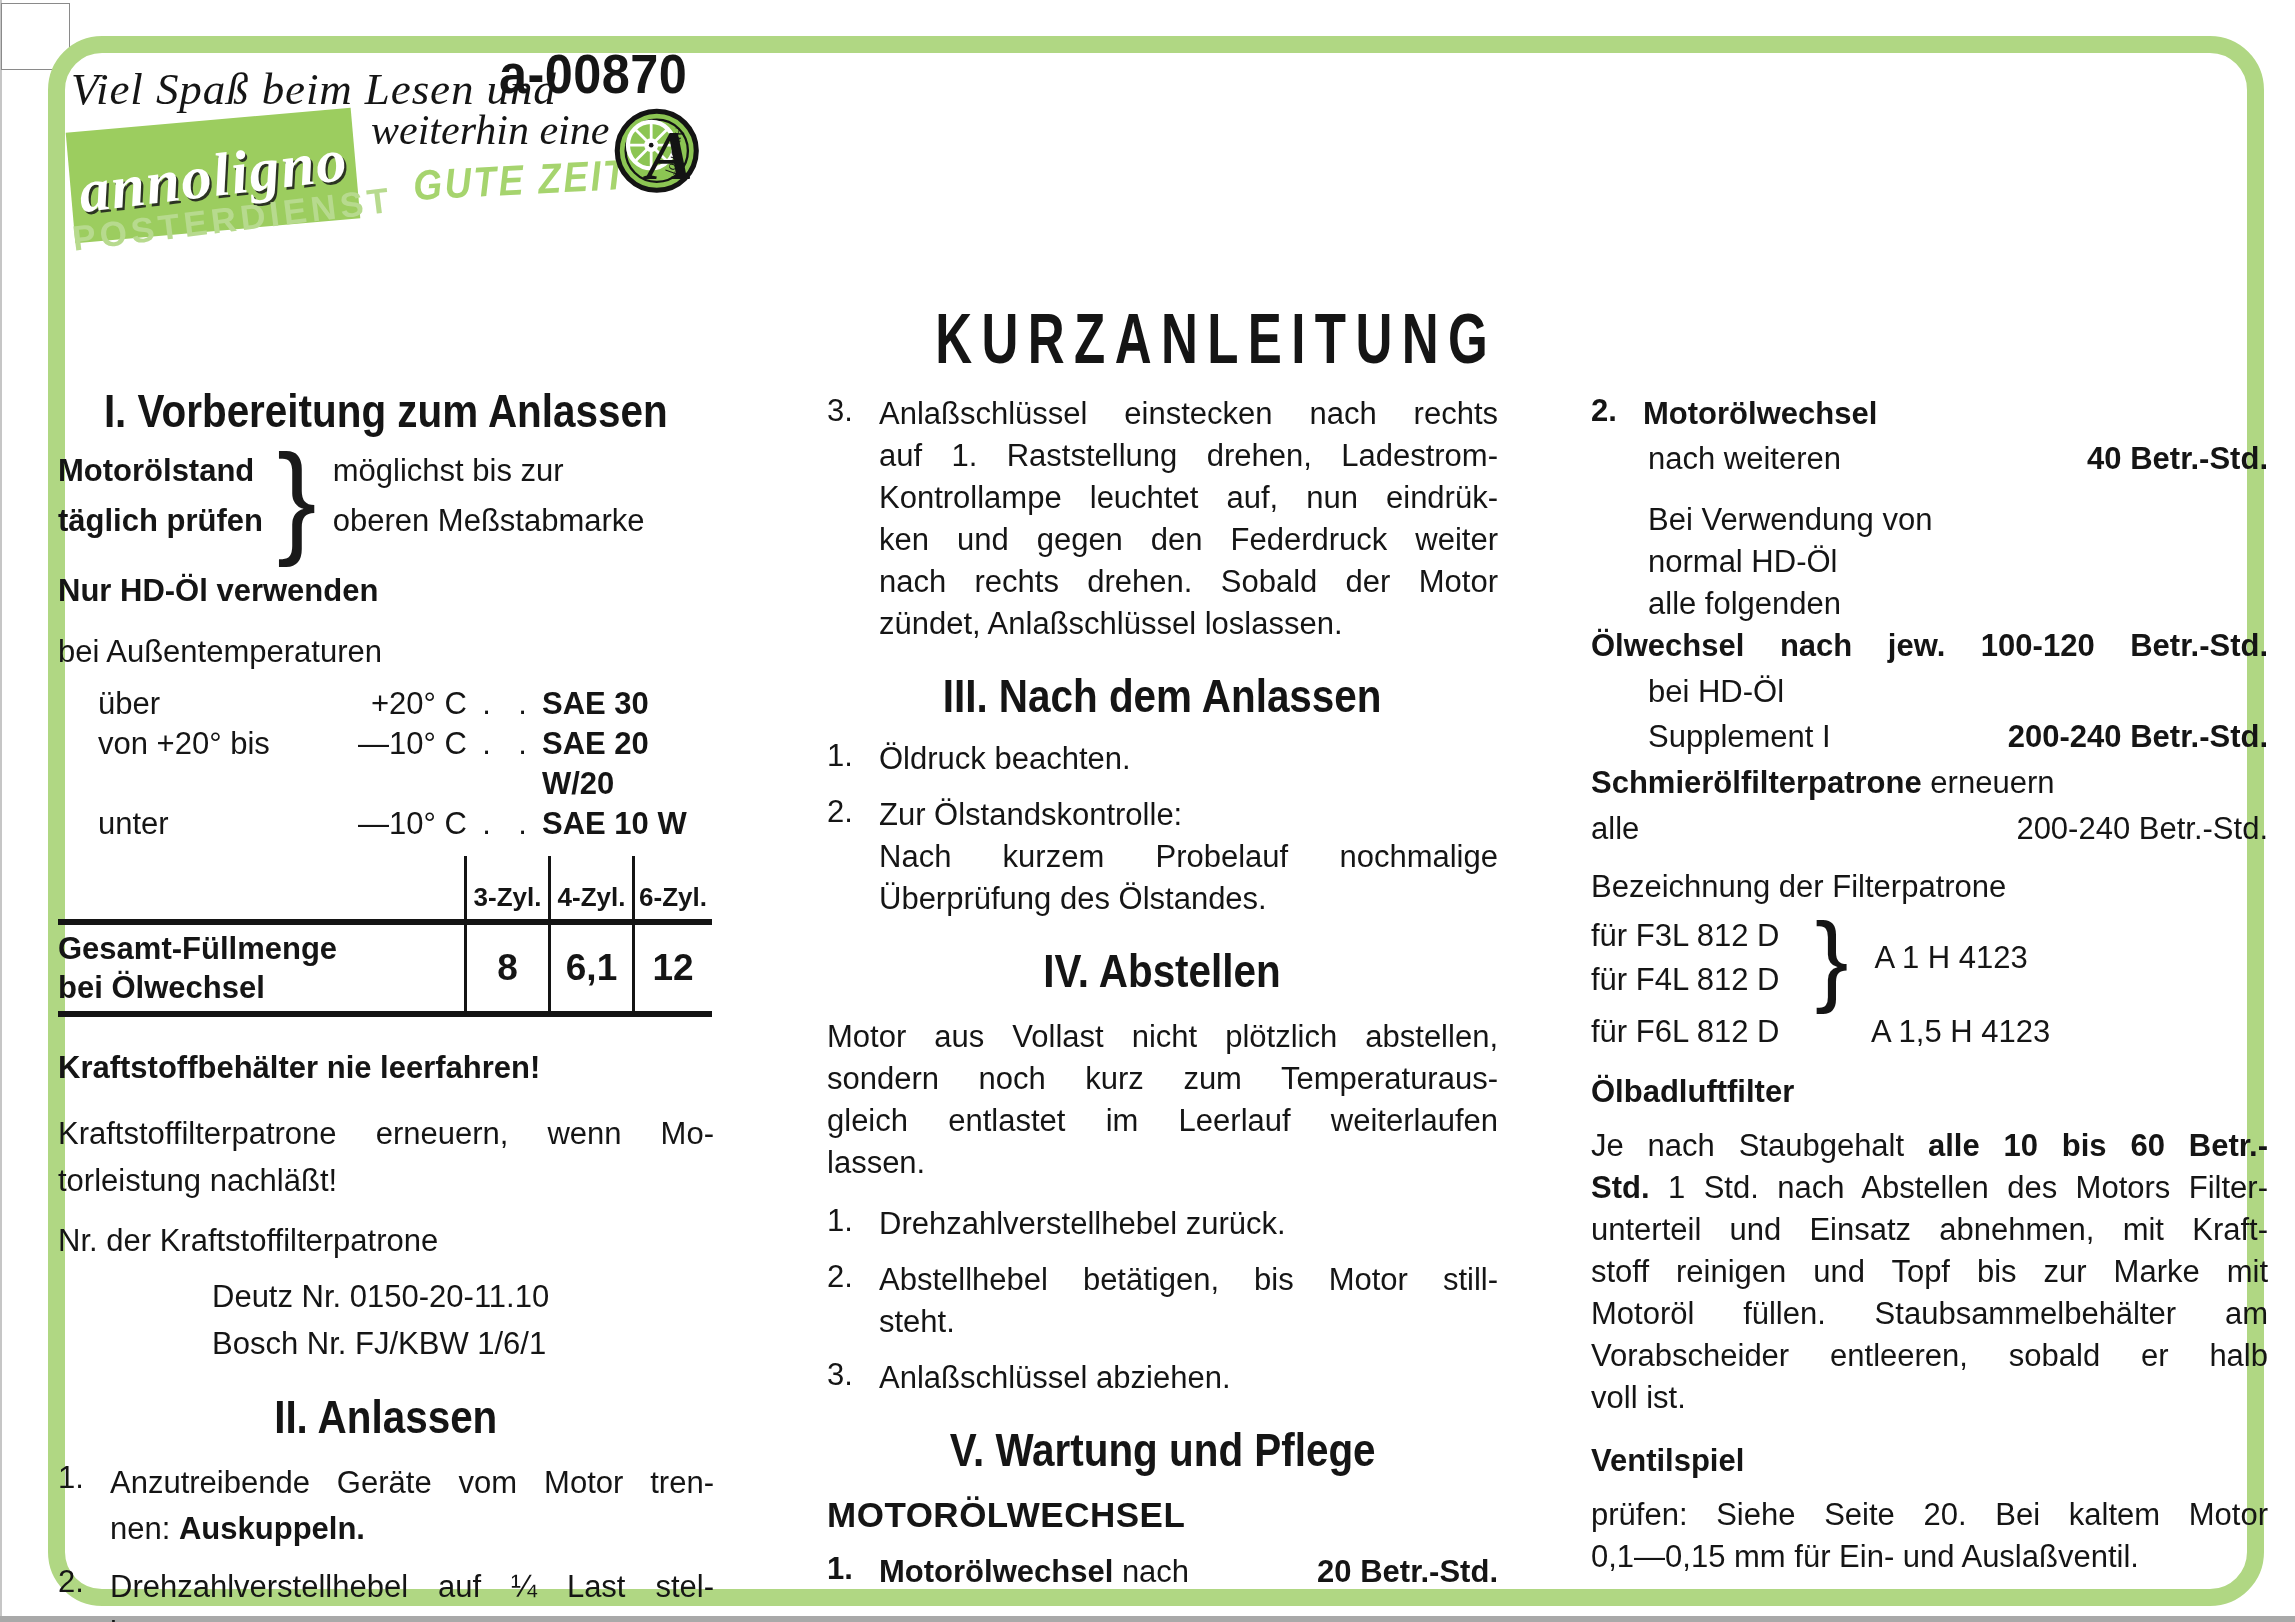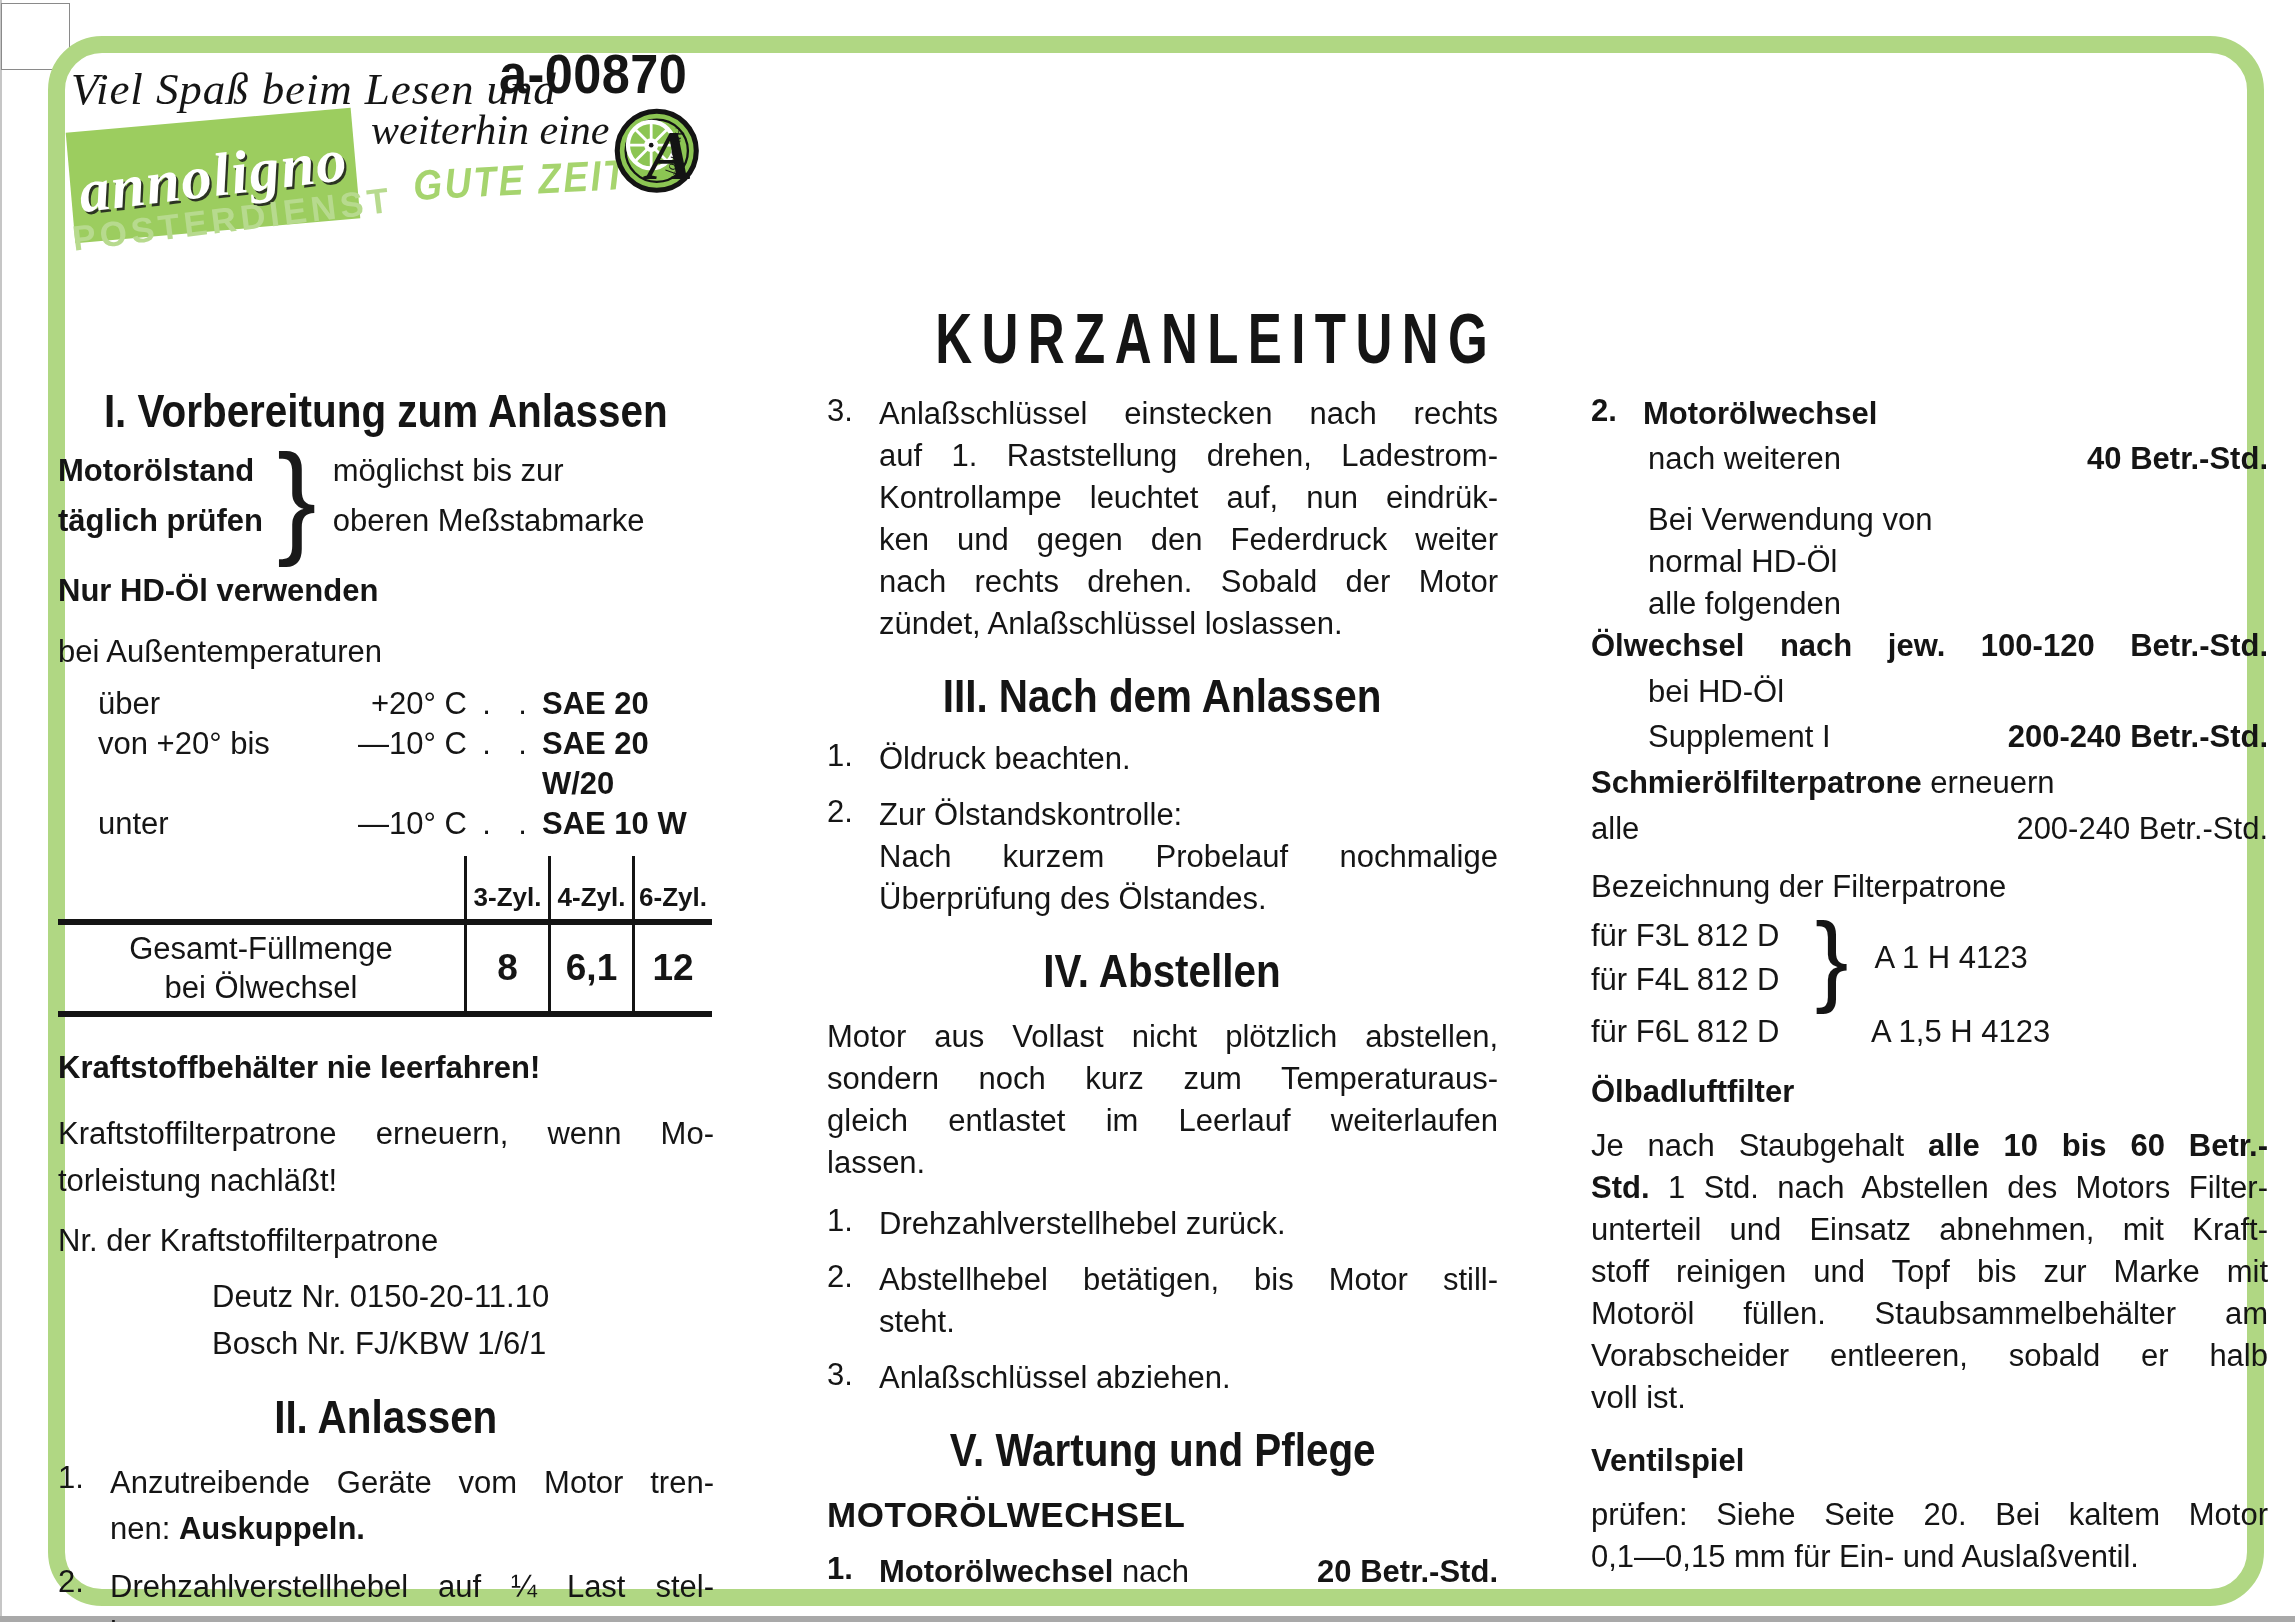--- a/index.html
+++ b/index.html
@@ -58,21 +58,21 @@
   .trow { display:grid; grid-template-columns:201px 168px 75px auto; line-height:40px; }
   .trow .temp { text-align:right; }
   .trow .dots { text-align:center; word-spacing:18.7px; }
   .trow .sae { font-weight:700; }
   .ftable { margin-top:11.7px; width:654px; }
   .thead, .tbody { display:grid; grid-template-columns:406px 84px 84px 79px; }
   .thead { border-bottom:6.5px solid #141414; height:63px; }
   .thead .cell { border-left:3.3px solid #141414; display:flex; align-items:flex-end; justify-content:center;
                  padding-bottom:6.5px; font-weight:700; font-size:26px; }
   .tbody { border-bottom:6.5px solid #141414; height:86px; }
-  .tbody .lbl { font-weight:400; line-height:39px; align-self:center;text-align:center; }
+  .tbody .lbl { font-weight:700; line-height:39px; align-self:center; }
   .tbody .val { border-left:3.3px solid #141414; display:flex; align-items:center; justify-content:center;
                 font-weight:700; font-size:37px; }
   .dn { margin-left:154px; line-height:45px; }
   
   .fblock { display:flex; align-items:center; margin-top:4.7px; }
   .fblock .models { width:224px; line-height:44px; }
   .fblock .brace2 { font-size:100px; line-height:91px; font-weight:400; margin-right:26px; }
   .f6row { display:grid; grid-template-columns:280px auto; margin-top:7px; line-height:42px; }
   .subhead { font-weight:700; font-size:35px; letter-spacing:0.5px; }
 </style>
@@ -131,21 +131,21 @@
     </div>
 
     <div class="line b nw" style="margin-top:18.7px;">Nur HD-Öl verwenden</div>
     <div class="line nw" style="margin-top:18.7px;">bei Außentemperaturen</div>
 
     <div class="temps">
       <div class="trow">
         <span>über</span>
         <span class="temp">+20° C</span>
         <span class="dots">. .</span>
-        <span class="sae">SAE 20</span>
+        <span class="sae">SAE 30</span>
       </div>
       <div class="trow">
         <span>von +20° bis</span>
         <span class="temp">—10° C</span>
         <span class="dots">. .</span>
         <span class="sae">SAE 20 W/20</span>
       </div>
       <div class="trow">
         <span>unter</span>
         <span class="temp">—10° C</span>

